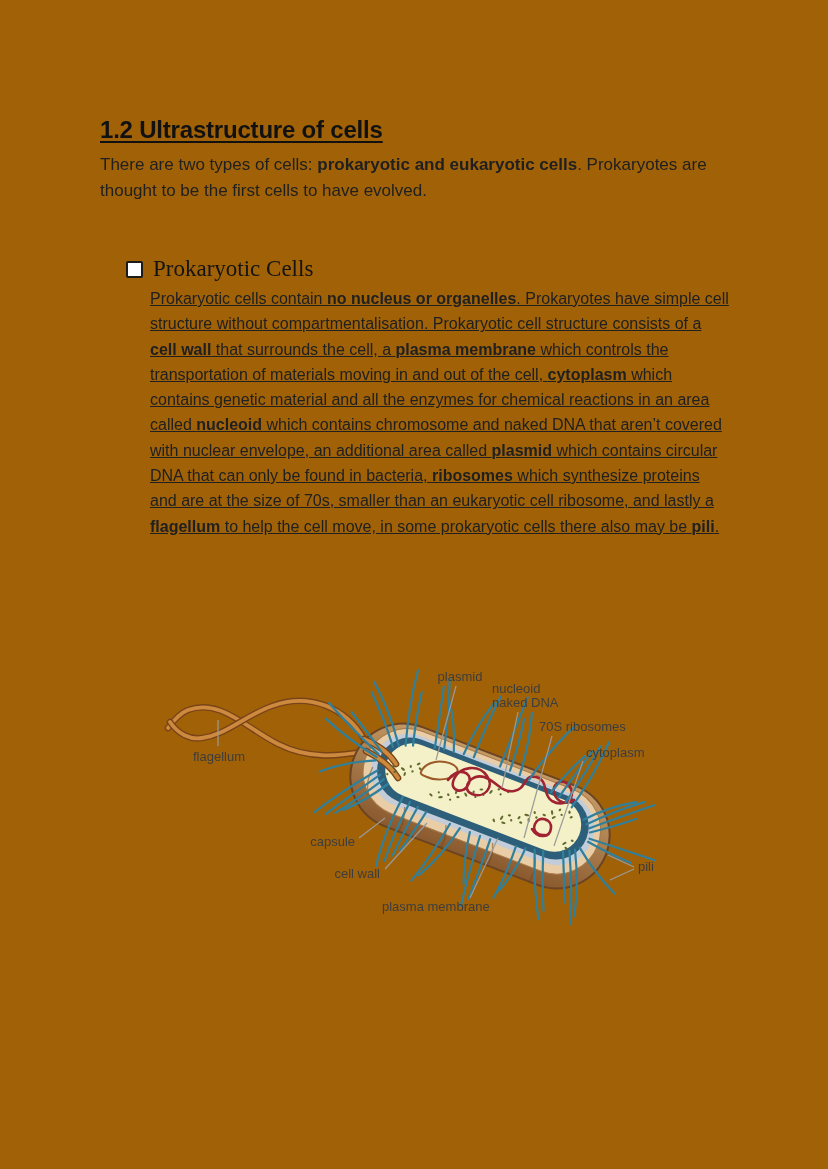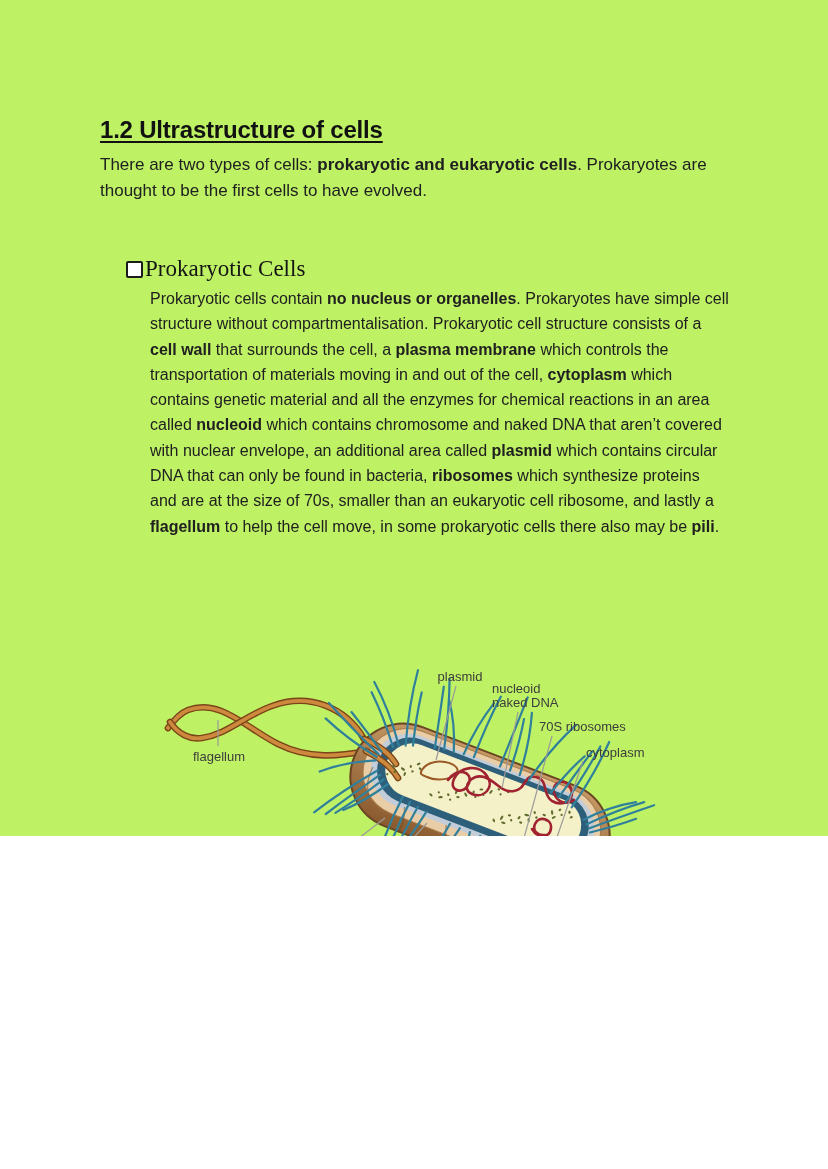--- a/index.html
+++ b/index.html
@@ -1,42 +1,42 @@
 <!DOCTYPE html>
 <html style="--capsule_light: #c59a66; --capsule_dark: #8a5a2e; --capsule_edge: #6b4423; --capsule_seam: #6d452380; --cell_wall: #e9cda6; --cell_wall_edge: #a97a48; --periplasm: #c3cdd9; --membrane: #2d5f7a; --cytoplasm: #f4f0c7; --nucleoid: #a12231; --plasmid_outline: #9c5a28; --ribosome_dot: #5f6a2d; --pili: #30809c; --flagellum: #cd8a3e; --flagellum_outline: #7a4418; --label_text: #3d3d3d; --leader_line: #9a9a9a;"><head>
 <meta charset="utf-8">
 <style>
   html,body { margin:0; padding:0; background:#ffffff; }
   .page {
-    position:relative; width:828px; height:836px; background:#bef264;
+    position:relative; width:828px; height:1169px; background:#a16207;
     font-family:"Liberation Sans", sans-serif; color:#1f1f1f; overflow:hidden;
   }
   .title {
     position:absolute; left:100px; top:116px; margin:0;
     font-size:24px; font-weight:700; color:#111;
     text-decoration:underline; text-decoration-thickness:2.2px; text-underline-offset:3px;
     letter-spacing:-0.2px;
   }
   .intro {
     position:absolute; left:100px; top:152px; width:634px; margin:0;
     font-size:17px; line-height:25.5px; color:#202020;
   }
   .section-row {
-    position:absolute; left:126px; top:256px; display:flex; align-items:flex-start; gap:2px;
+    position:absolute; left:126px; top:256px; display:flex; align-items:flex-start; gap:10px;
   }
   .checkbox {
     width:13px; height:13px; border:2.2px solid #1b1b1b; border-radius:2px;
     margin-top:5px; flex:none; background:#fff;
   }
   .section-title {
     font-family:"Liberation Serif", serif; font-size:23px; color:#141414; line-height:26px;
   }
   .body-par {
     position:absolute; left:150px; top:286px; width:580px; margin:0;
-    font-size:16px; line-height:25.3px; color:#202020;
+    font-size:16px; line-height:25.3px; color:#202020;text-decoration:underline;
   }
   .diagram { position:absolute; left:150px; top:648px; }
 
   
   .dlabel { font-family:"Liberation Sans", sans-serif; font-size:13px; fill:var(--label_text); }
   .leader { stroke:var(--leader_line); stroke-width:1.2; fill:none; }
   .pilus  { stroke:var(--pili); stroke-width:2.2; fill:none; stroke-linecap:round; }
   .flag-out  { stroke:var(--flagellum_outline); stroke-width:6.6; fill:none; stroke-linecap:round; }
   .flag-core { stroke:var(--flagellum); stroke-width:3.8; fill:none; stroke-linecap:round; }
   .nucleoid-path { stroke:var(--nucleoid); stroke-width:2.6; fill:none; stroke-linecap:round; stroke-linejoin:round; }

